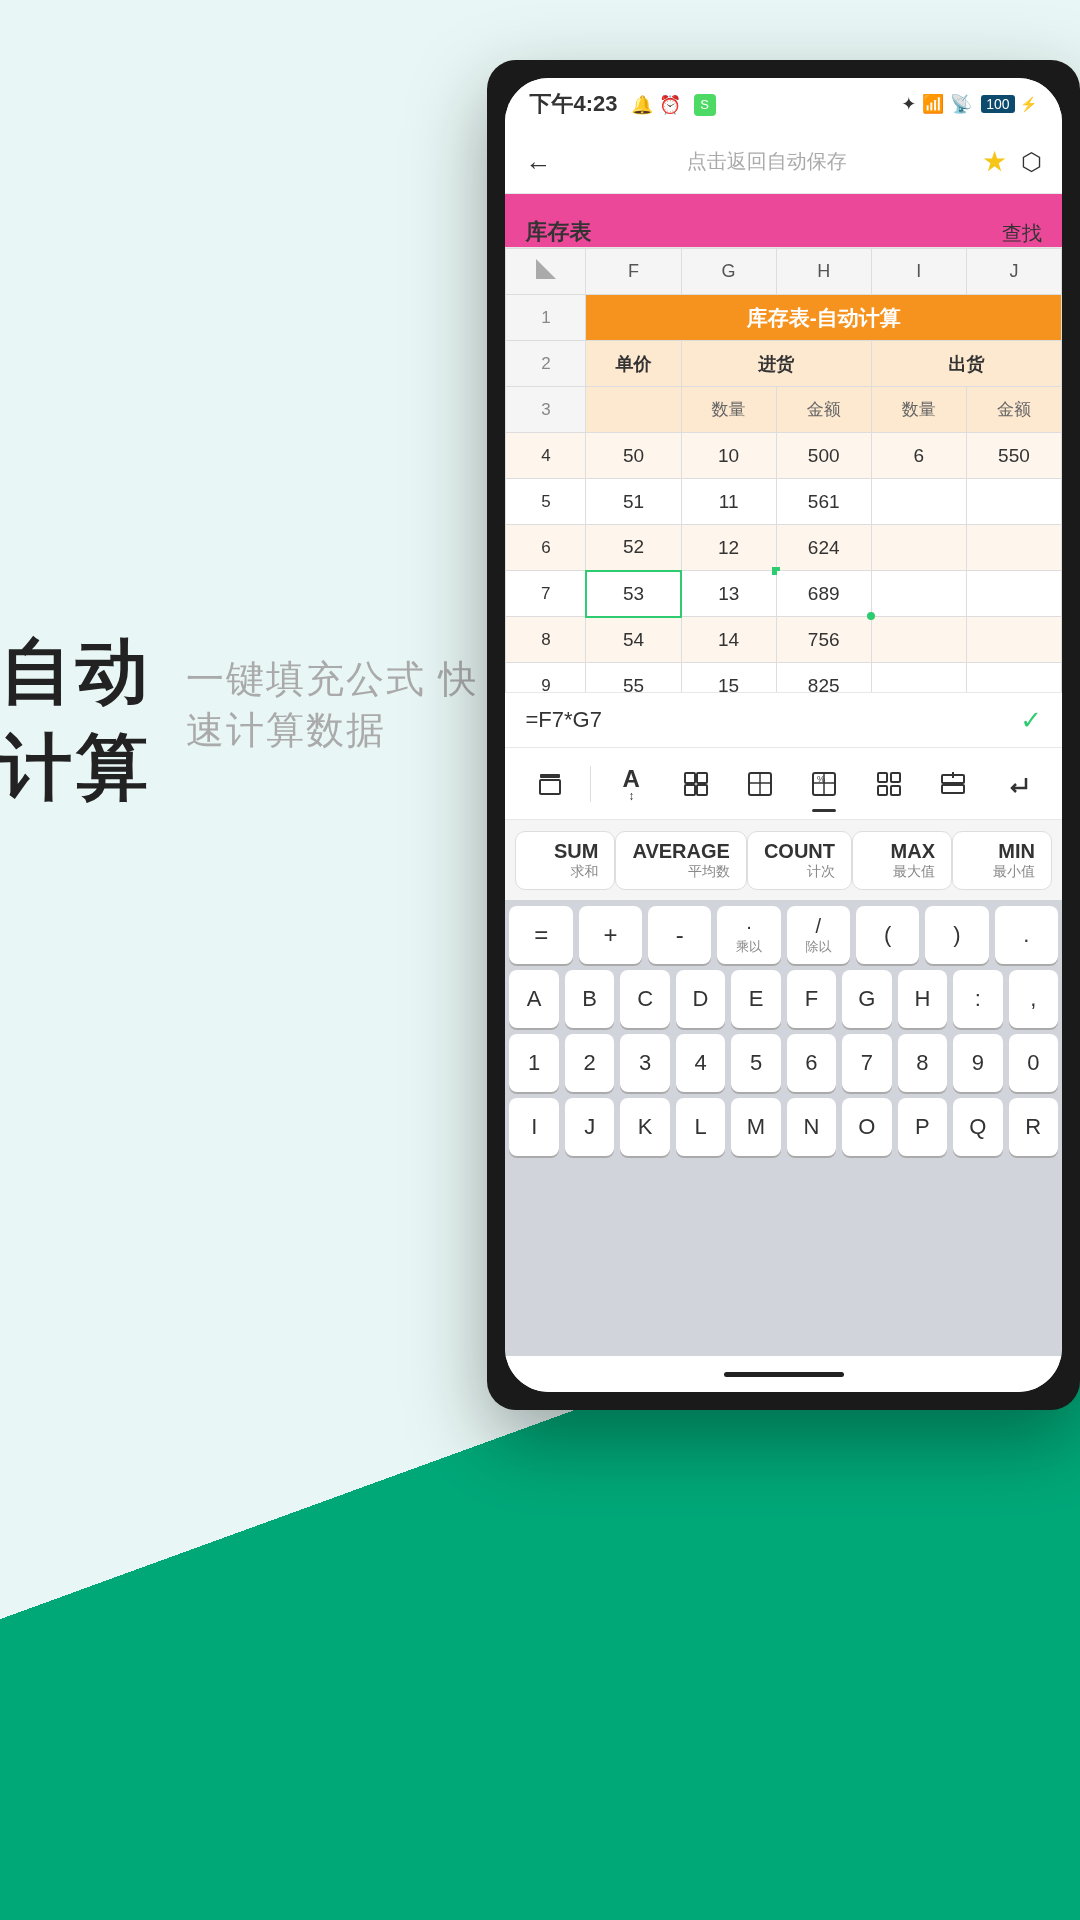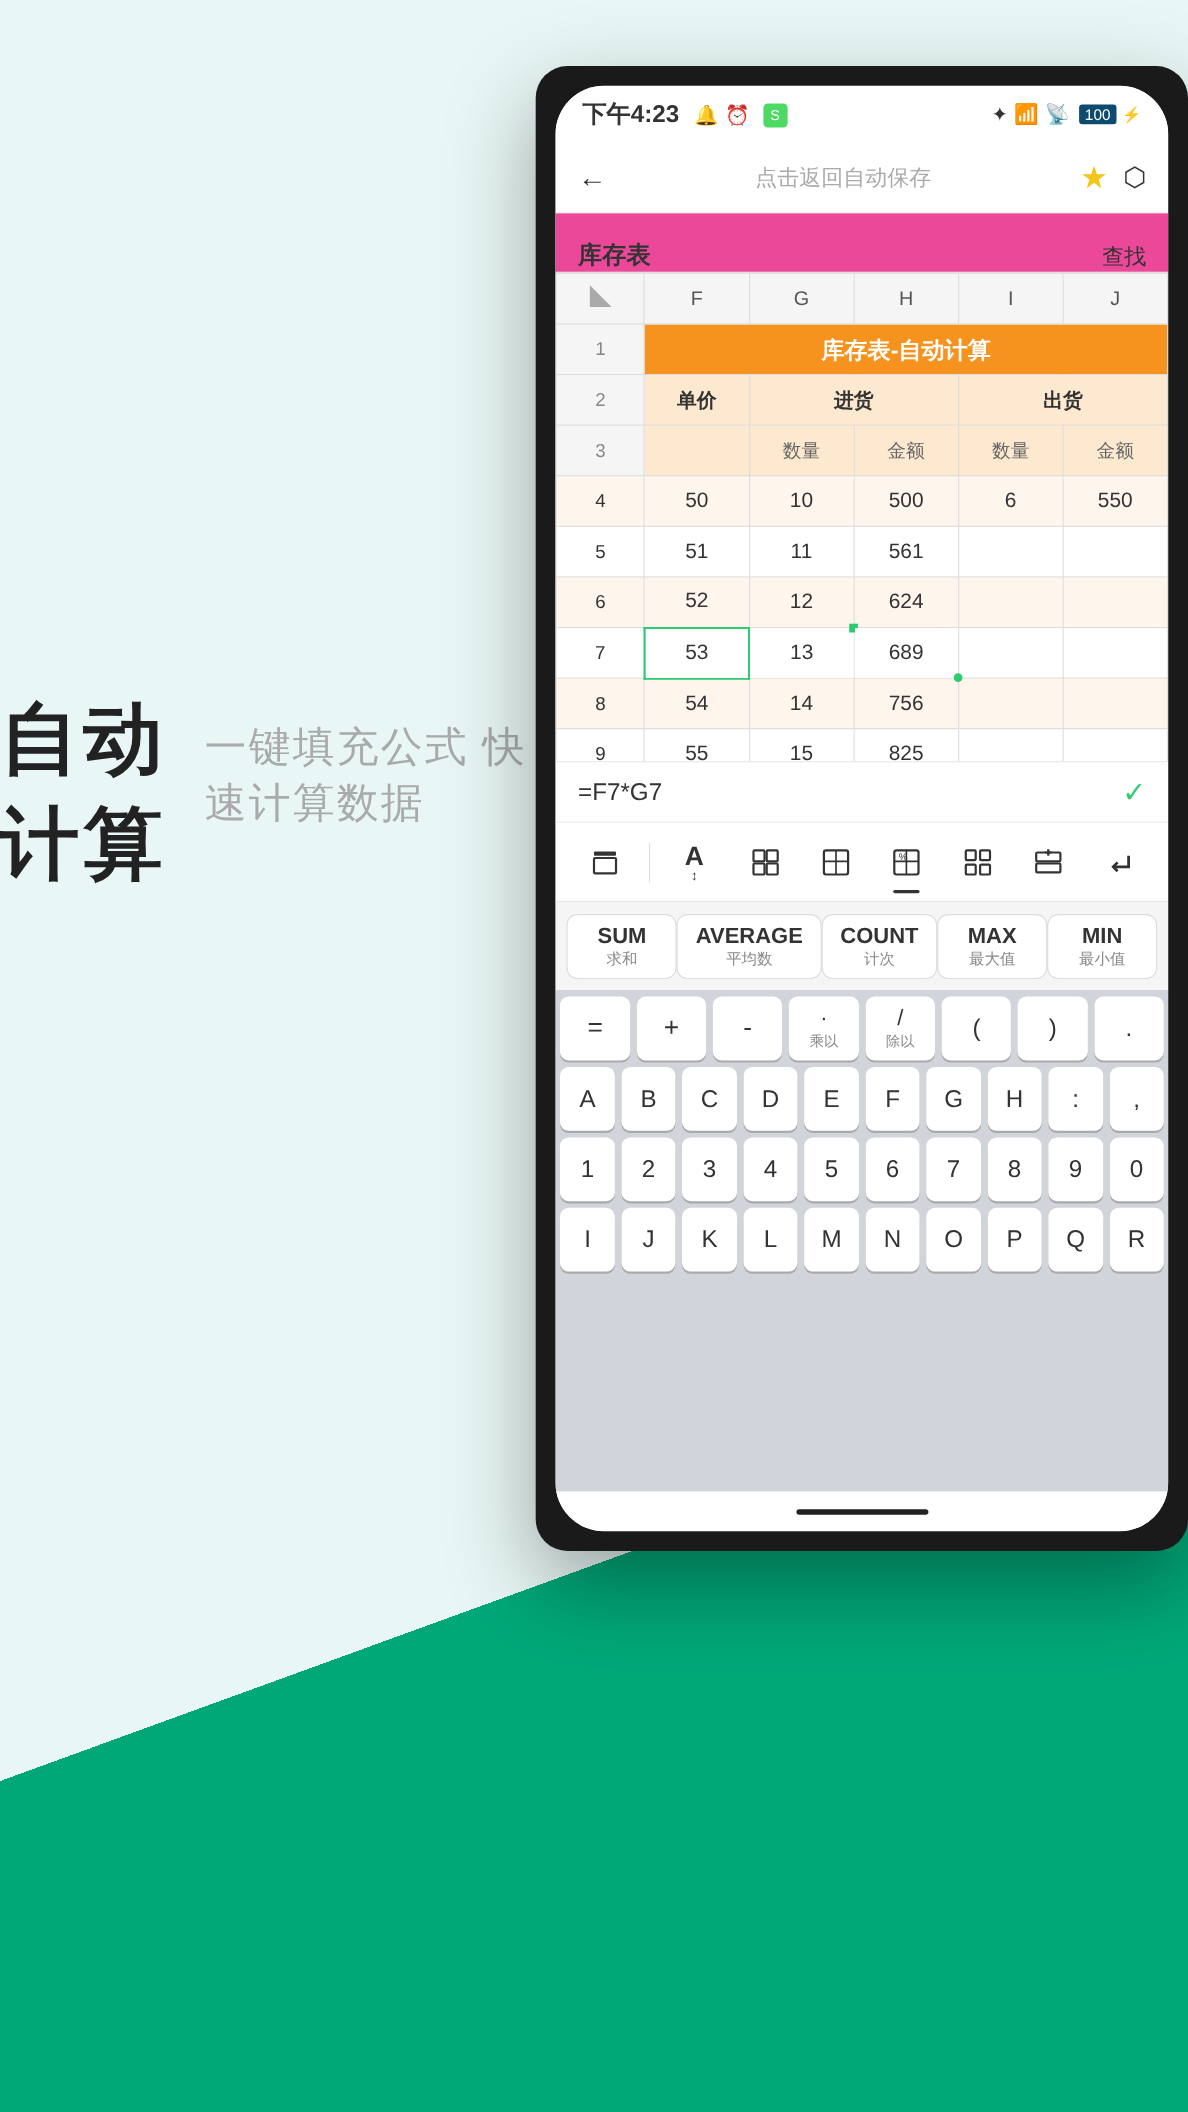--- a/index.html
+++ b/index.html
@@ -298,21 +298,21 @@
       display: flex;
       align-items: center;
       justify-content: space-around;
       padding: 0 10px;
       flex-shrink: 0;
     }
 
     .func-btn {
       display: flex;
       flex-direction: column;
-      align-items: center;
+      align-items: flex-end;
       background: #fff;
       border: 1px solid #ddd;
       border-radius: 10px;
       padding: 8px 16px;
       min-width: 100px;
       cursor: pointer;
     }
 
     .func-name {
       font-size: 20px;

